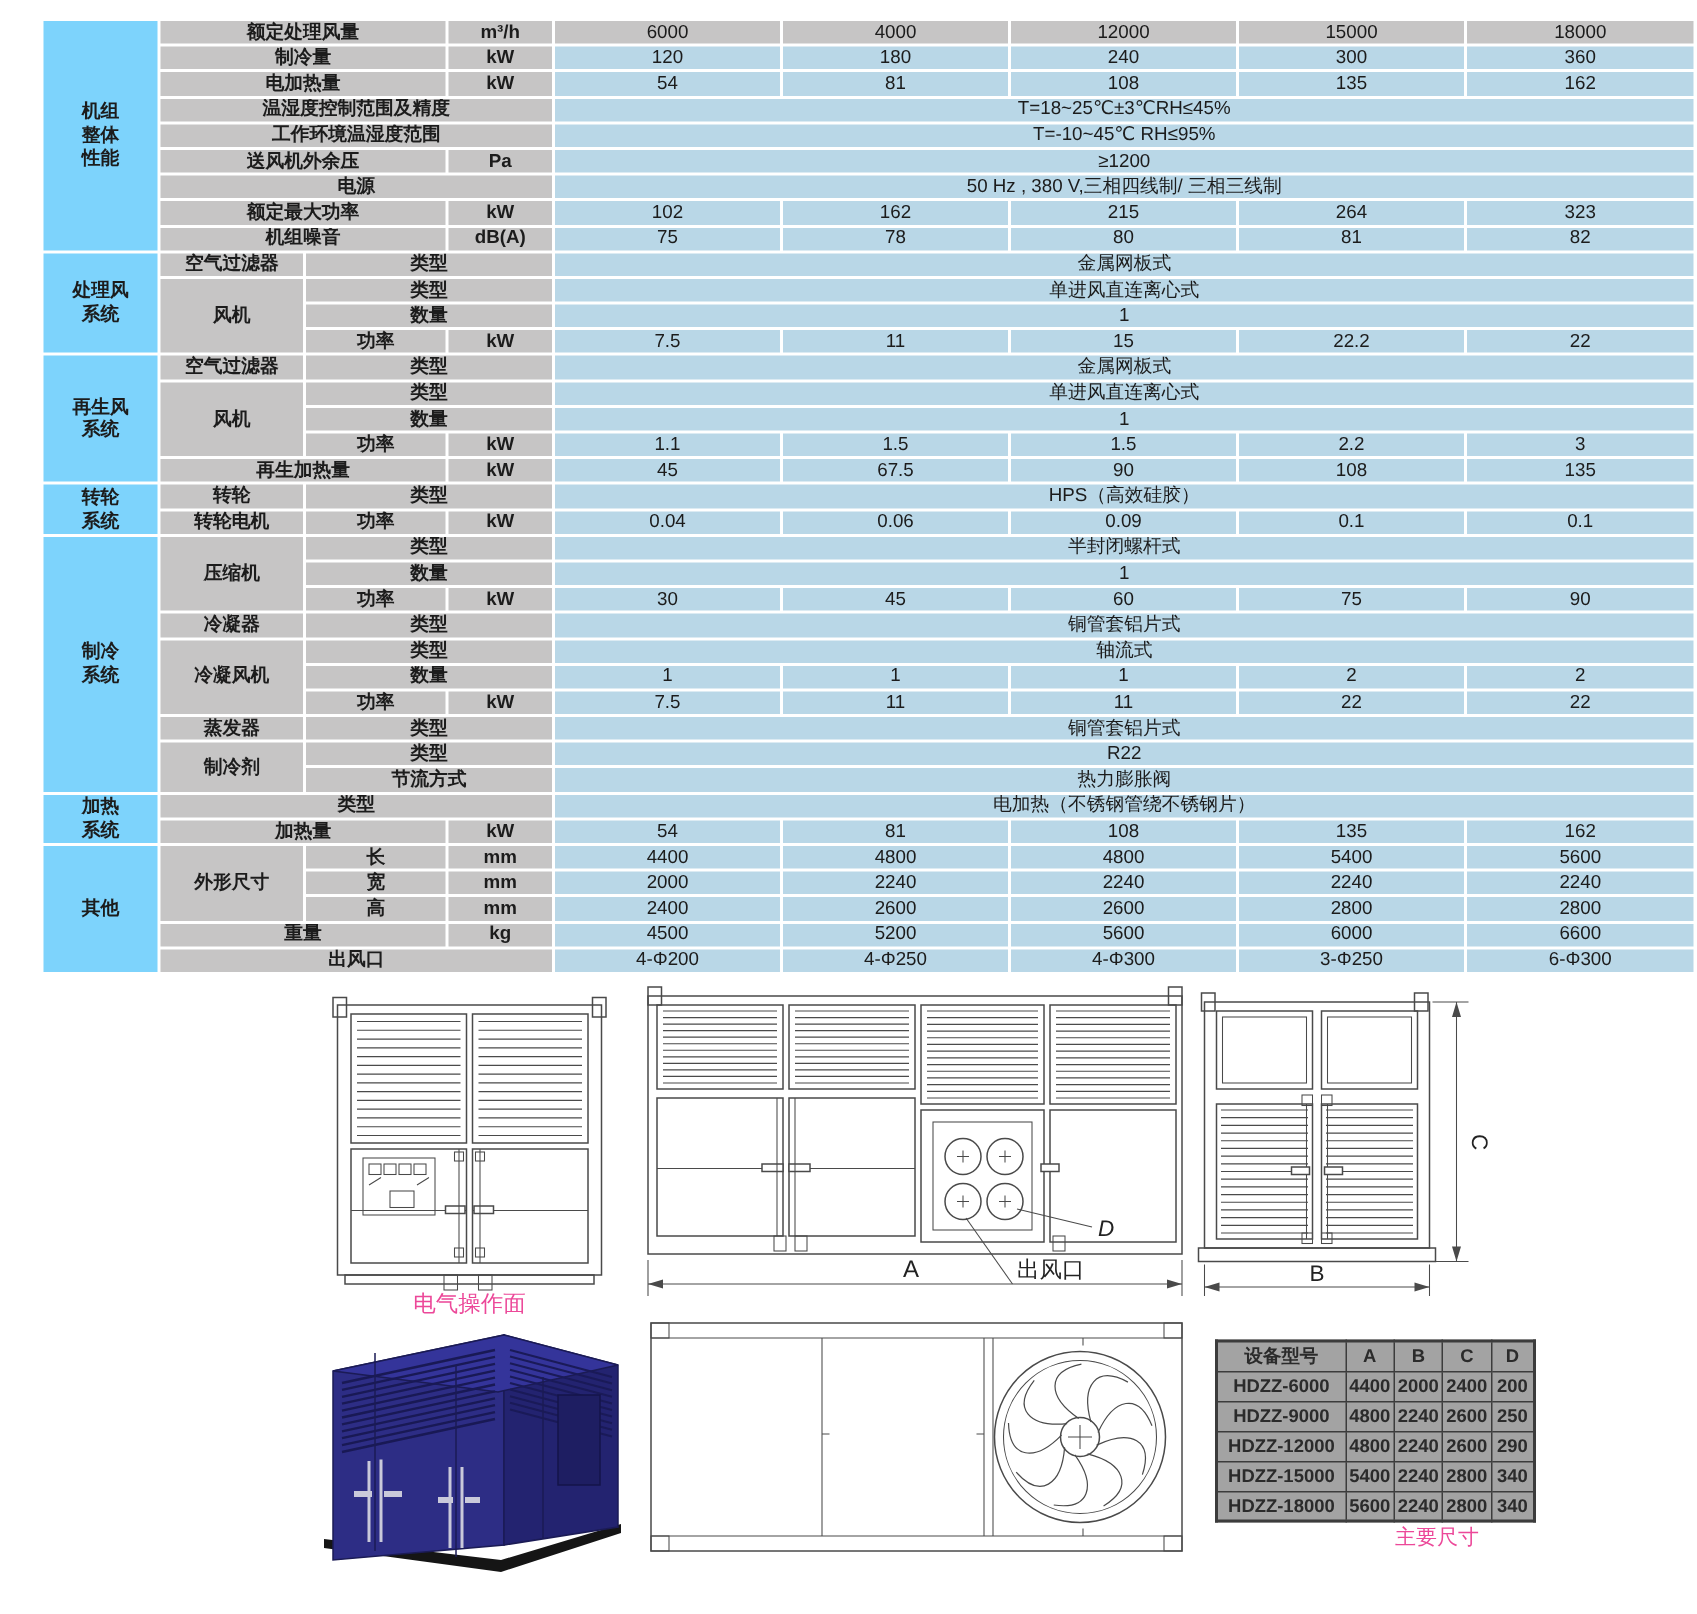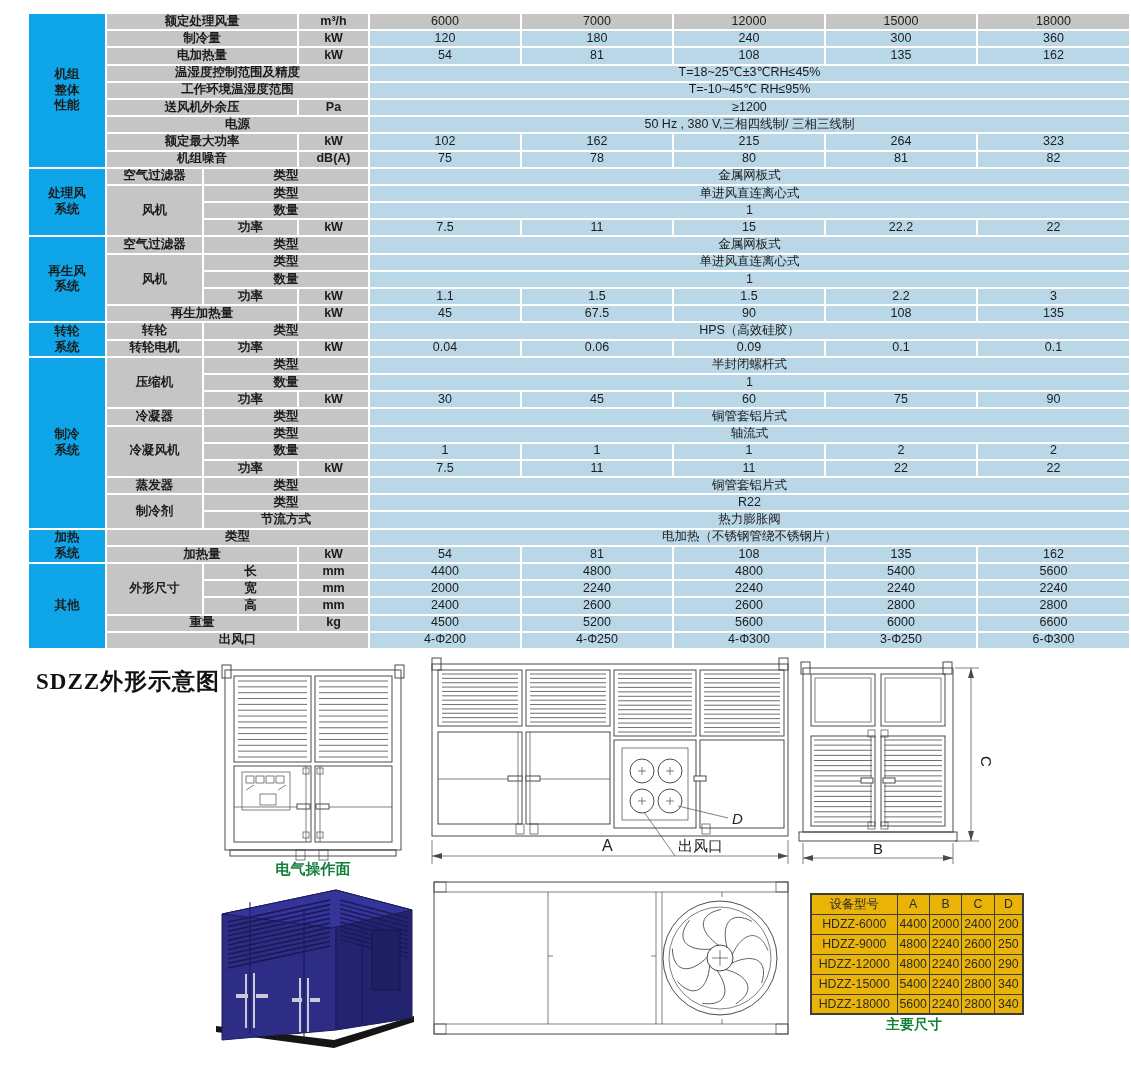--- a/index.html
+++ b/index.html
@@ -6,39 +6,39 @@
   html,body { background:#fff; }
   body { font-family:"Liberation Sans","DejaVu Sans",sans-serif; }
   .page { position:relative; width:1131px; height:1076px; background:#fff; overflow:hidden; }
 
   
   table.spec { position:absolute; left:27px; top:12px; width:1104px;
     border-collapse:separate; border-spacing:2px; table-layout:fixed; }
   table.spec td { height:15.2px; text-align:center; vertical-align:middle;
     font-size:12.5px; color:#1c1c1c; padding:0 2px; line-height:1.1;
     overflow:hidden; white-space:nowrap; }
-  table.spec td.c { background:#0ea5e9; font-weight:bold; white-space:pre-line; line-height:1.25; }
+  table.spec td.c { background:#7dd3fc; font-weight:bold; white-space:pre-line; line-height:1.25; }
   table.spec td.g { background:#c6c5c5; font-weight:bold; }
   table.spec td.v { background:#c6c5c5; font-weight:normal; }
   table.spec td.b { background:#b9d7e7; font-weight:normal; }
 
   
   .diagram-title { position:absolute; left:36px; top:666px;
     font-family:"Liberation Serif","DejaVu Serif",serif; font-size:23px;
     font-weight:bold; color:#111; letter-spacing:1px; }
-  .cap { position:absolute; text-align:center; font-size:15px; color:#15803d; font-weight:bold; }
+  .cap { position:absolute; text-align:center; font-size:15px; color:#ec4899; font-weight:normal; }
   svg { position:absolute; overflow:visible; }
   .ln { fill:none; stroke:#4a4a4a; stroke-width:1; }
   .ln2 { fill:none; stroke:#4a4a4a; stroke-width:0.7; }
   .fillw { fill:#fff; stroke:#4a4a4a; stroke-width:1; }
   svg text { font-family:"Liberation Sans","DejaVu Sans",sans-serif; fill:#222; }
 
   
   table.dims { position:absolute; left:810px; top:893px; border-collapse:collapse;
-    background:#eab308; border:2px solid #3c3c3c; table-layout:fixed; }
+    background:#a3a3a3; border:2px solid #3c3c3c; table-layout:fixed;font-weight:bold; }
   table.dims td { border:1px solid #3c3c3c; height:20px; text-align:center;
     font-size:12.3px; color:#2b2b2b; padding:0 2px; white-space:nowrap; overflow:hidden; }
 </style>
 </head>
 <body>
 
 <div class="page">
 
   <table class="spec">
     <colgroup id="spec-cols">
@@ -53,21 +53,21 @@
         <col style="width: 151px;">
       </colgroup>
     <tbody id="spec-body">
         <tr>
           <td rowspan="9" class="c">机组
 整体
 性能</td>
           <td colspan="2" class="g">额定处理风量</td>
           <td class="g">m³/h</td>
           <td class="v">6000</td>
-          <td class="v">7000</td>
+          <td class="v">4000</td>
           <td class="v">12000</td>
           <td class="v">15000</td>
           <td class="v">18000</td>
         </tr>
         <tr>
           <td colspan="2" class="g">制冷量</td>
           <td class="g">kW</td>
           <td class="b">120</td>
           <td class="b">180</td>
           <td class="b">240</td>
@@ -312,21 +312,20 @@
           <td colspan="3" class="g">出风口</td>
           <td class="b">4-Φ200</td>
           <td class="b">4-Φ250</td>
           <td class="b">4-Φ300</td>
           <td class="b">3-Φ250</td>
           <td class="b">6-Φ300</td>
         </tr>
       </tbody>
   </table>
 
-  <div class="diagram-title">SDZZ外形示意图</div>
 
   <svg style="left:222px;top:664px" width="182" height="196" viewBox="0 0 182 196">
     <rect x="0" y="1" width="9" height="13" class="fillw"></rect>
     <rect x="173" y="1" width="9" height="13" class="fillw"></rect>
     <rect x="3" y="6" width="176" height="180" class="ln"></rect>
     <rect x="12" y="12" width="77" height="86" class="ln"></rect>
     <rect x="93" y="12" width="77" height="86" class="ln"></rect>
     <g>
         <path d="M16 17L85 17M16 22.846153846153847L85 22.846153846153847M16 28.692307692307693L85 28.692307692307693M16 34.53846153846154L85 34.53846153846154M16 40.38461538461539L85 40.38461538461539M16 46.230769230769226L85 46.230769230769226M16 52.07692307692308L85 52.07692307692308M16 57.92307692307692L85 57.92307692307692M16 63.76923076923077L85 63.76923076923077M16 69.61538461538461L85 69.61538461538461M16 75.46153846153845L85 75.46153846153845M16 81.3076923076923L85 81.3076923076923M16 87.15384615384616L85 87.15384615384616M16 93L85 93" stroke="#4a4a4a" stroke-width="0.8" fill="none"></path>
       </g>
@@ -547,15 +546,15 @@
         </tr>
         <tr>
           <td>HDZZ-18000</td>
           <td>5600</td>
           <td>2240</td>
           <td>2800</td>
           <td>340</td>
         </tr>
       </tbody>
   </table>
-  <div class="cap" style="left:810px;top:1016px;width:208px;font-size:14px">主要尺寸</div>
+  <div class="cap" style="left:854px;top:1016px;width:208px;font-size:14px">主要尺寸</div>
 
 </div>
 
 </body></html>

